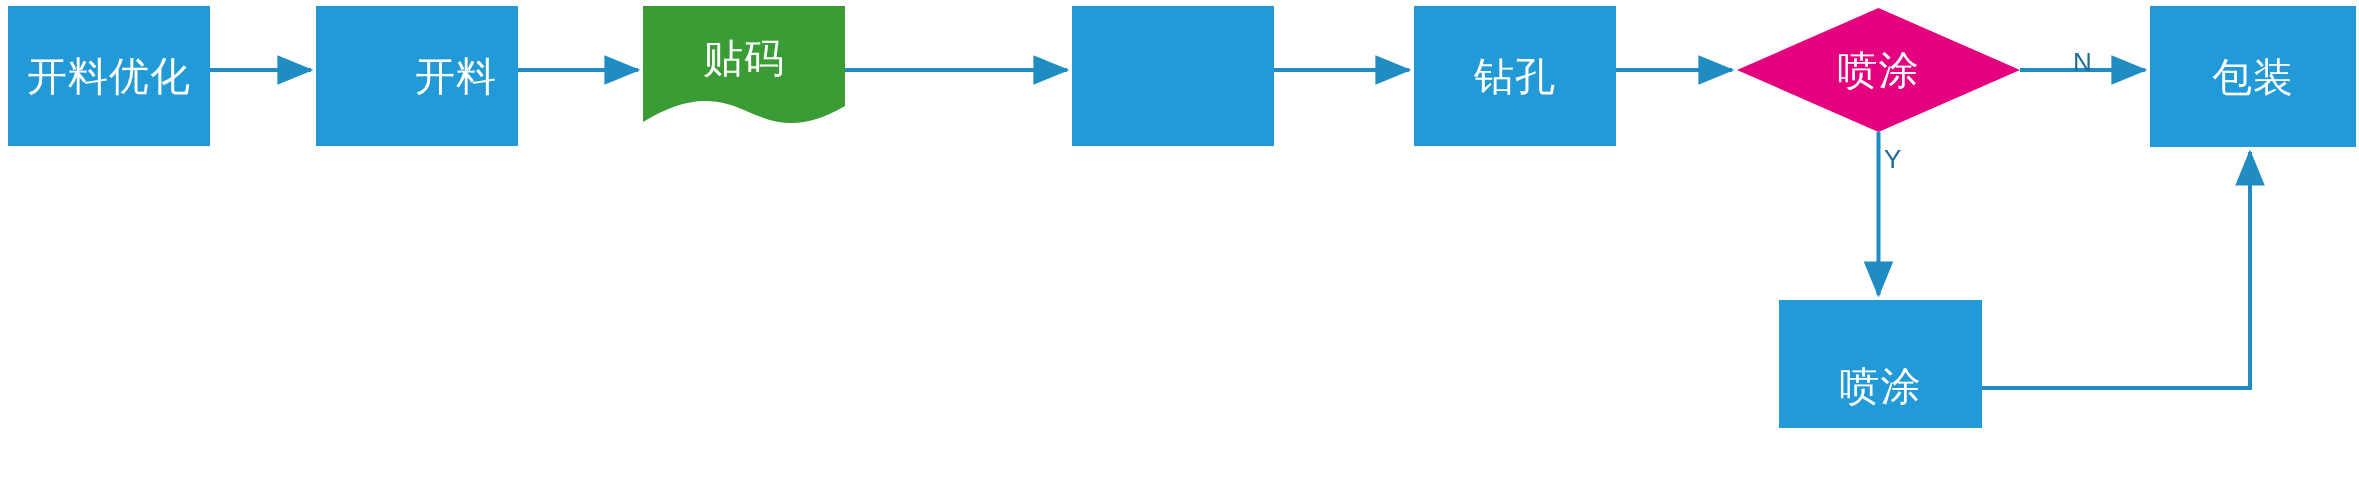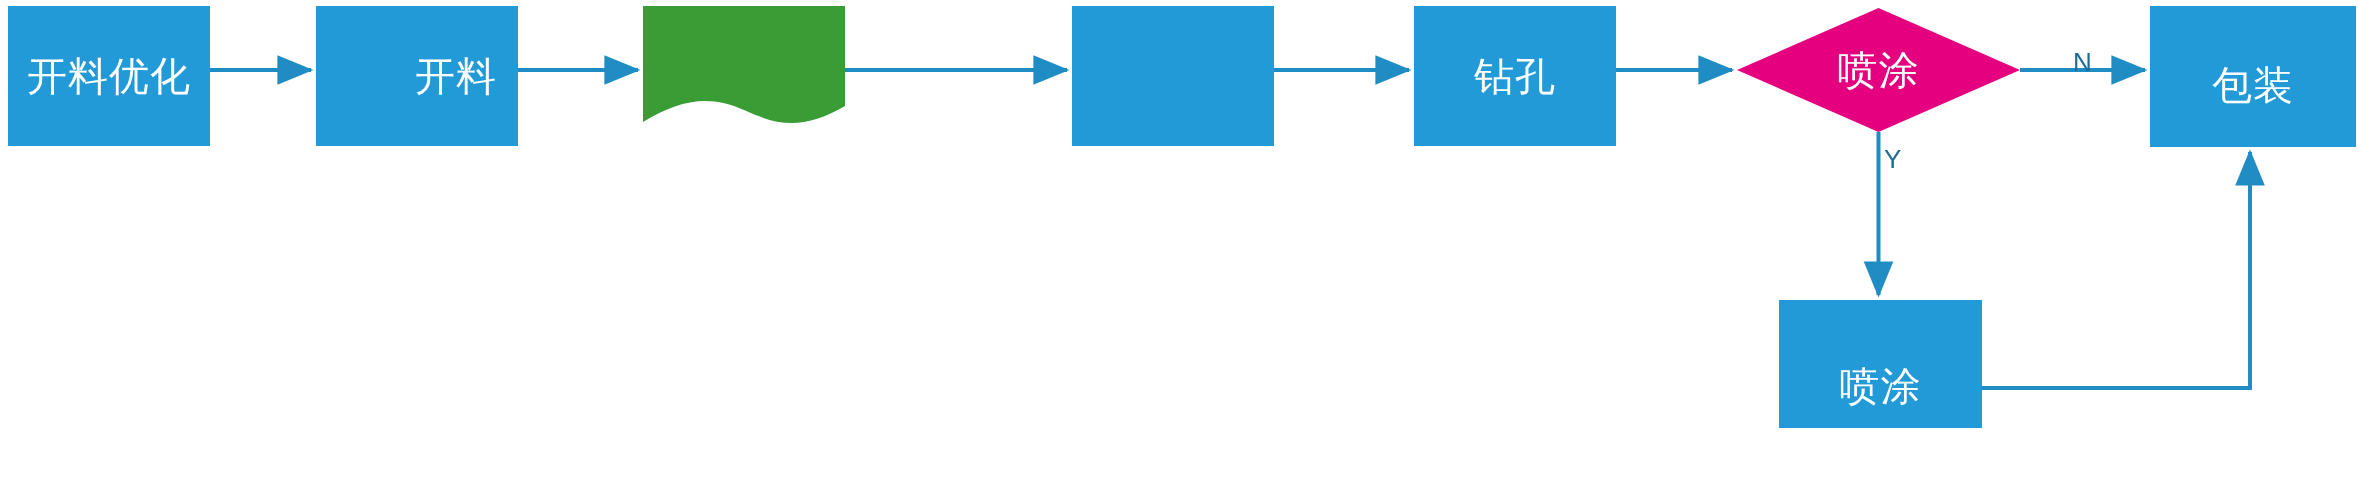--- a/index.html
+++ b/index.html
@@ -94,27 +94,28 @@
 
     <line x1="1878.5" y1="132" x2="1878.5" y2="295" stroke="#1f8dc4" stroke-width="4" marker-end="url(#arrowBlue)"></line>
 
     <path d="M1982,388 L2250,388 L2250,152" fill="none" stroke="#1f8dc4" stroke-width="4" marker-end="url(#arrowBlue)"></path>
   </svg>
 
   <div class="node-label" style="left:8px; top:6px; width:202px; height:140px;">开料优化</div>
 
   <div class="node-label" style="left:316px; top:6px; width:202px; height:140px;padding-left:39px;">开料</div>
 
+  <div class="node-label" style="left:643px; top:6px; width:202px; height:104px;">贴码</div>
 
 
   <div class="node-label" style="left:1414px; top:6px; width:202px; height:140px;">钻孔</div>
 
   <div class="node-label" style="left:1737px; top:8px; width:283px; height:124px;">喷涂</div>
 
-  <div class="node-label" style="left:2150px; top:6px; width:206px; height:141px;margin-top:8px;">包装</div>
+  <div class="node-label" style="left:2150px; top:6px; width:206px; height:141px;">包装</div>
 
   <div class="node-label" style="left:1779px; top:300px; width:203px; height:172px;">喷涂</div>
 
   <div class="edge-label" style="left:2073px; top:49px;">N</div>
 
   <div class="edge-label" style="left:1884px; top:146px;">Y</div>
 
   <div class="node-hit" style="left:8px; top:6px; width:202px; height:140px;"></div>
   <div class="node-hit" style="left:316px; top:6px; width:202px; height:140px;"></div>
   <div class="node-hit" style="left:643px; top:6px; width:202px; height:122px;"></div>

